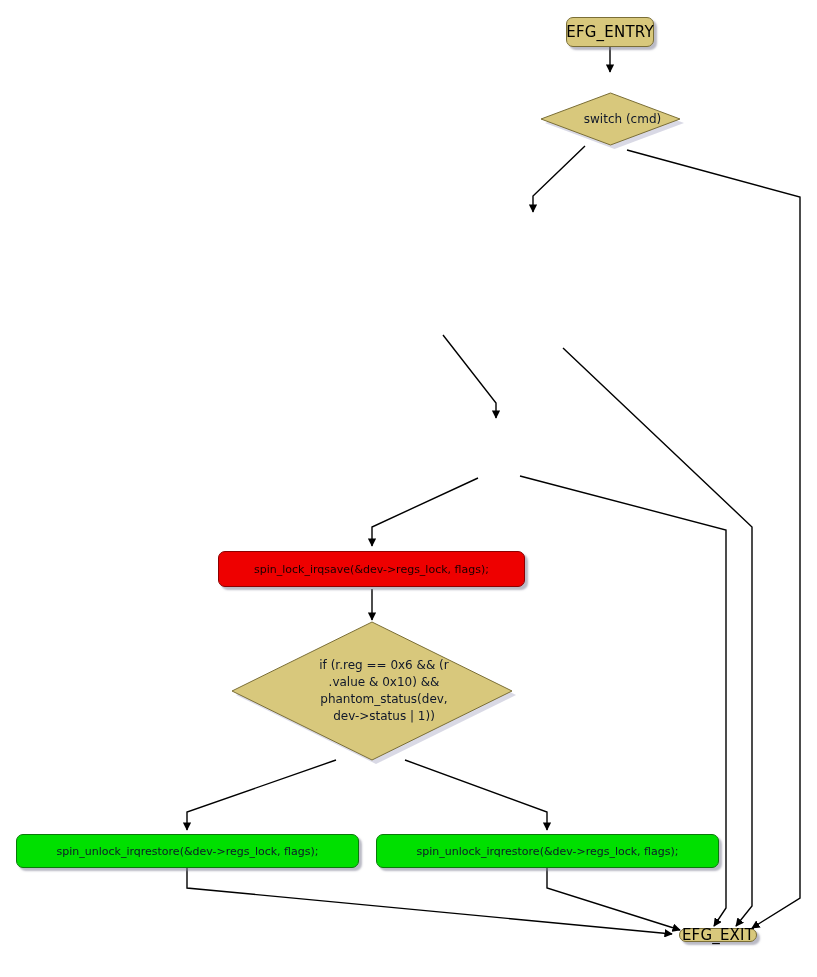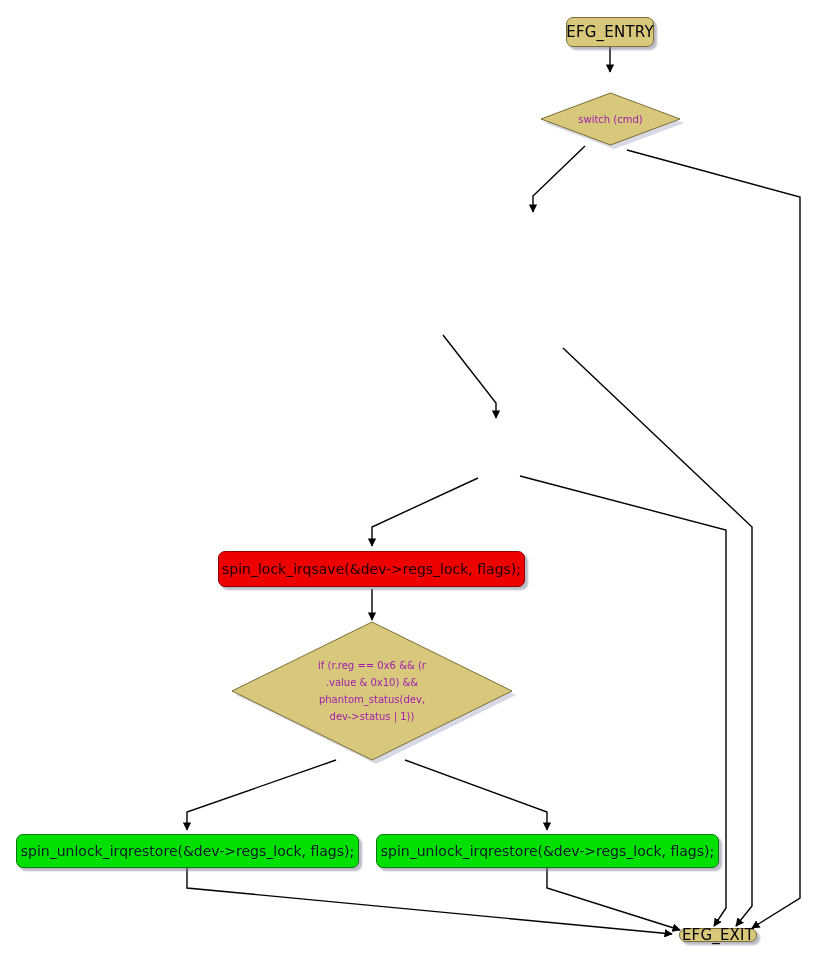--- a/index.html
+++ b/index.html
@@ -42,21 +42,21 @@
     letter-spacing: 0.2px;
     white-space: nowrap;
   }
   
   .stmt {
     border-radius: 7px;
     box-shadow: 3px 3px 2px rgba(130,130,150,0.55);
     display: flex;
     align-items: center;
     justify-content: center;
-    font-size: 14px;
+    font-size: 11px;
     white-space: nowrap;
     color: #000000;
   }
   .stmt.red {
     background: #ee0000;
     border: 1px solid #8b0000;
     color: #1a0000;
   }
   .stmt.green {
     background: #00e000;
@@ -68,31 +68,31 @@
     position: absolute;
   }
   .diamond-wrap svg {
     position: absolute;
     left: 0;
     top: 0;
     overflow: visible;
   }
   .diamond-label {
     position: absolute;
-    left: 0;
+    left: 12px;
     top: 0;
     width: 100%;
     height: 100%;
     display: flex;
     align-items: center;
     justify-content: center;
     text-align: center;
-    font-size: 10px;
+    font-size: 12px;
     line-height: 17px;
-    color: #a21caf;
+    color: #0f172a;
     pointer-events: none;
     white-space: pre-line;
     padding: 0 8px;
     box-sizing: border-box;
   }
 </style>
 </head>
 <body>
 
 <div id="canvas">

